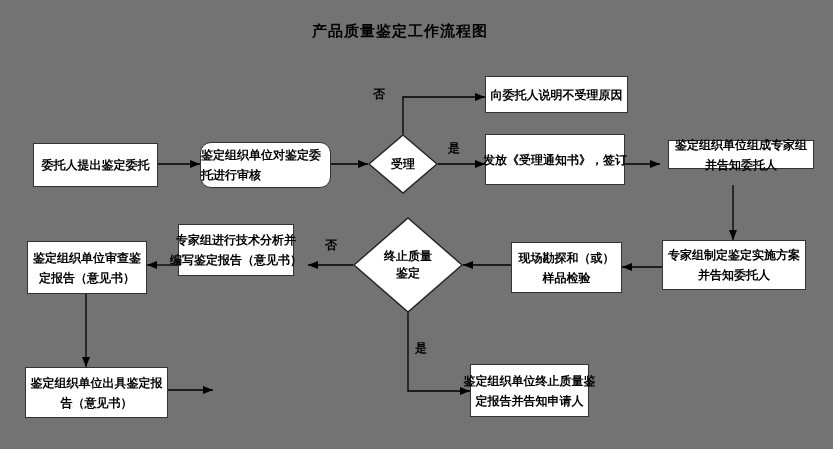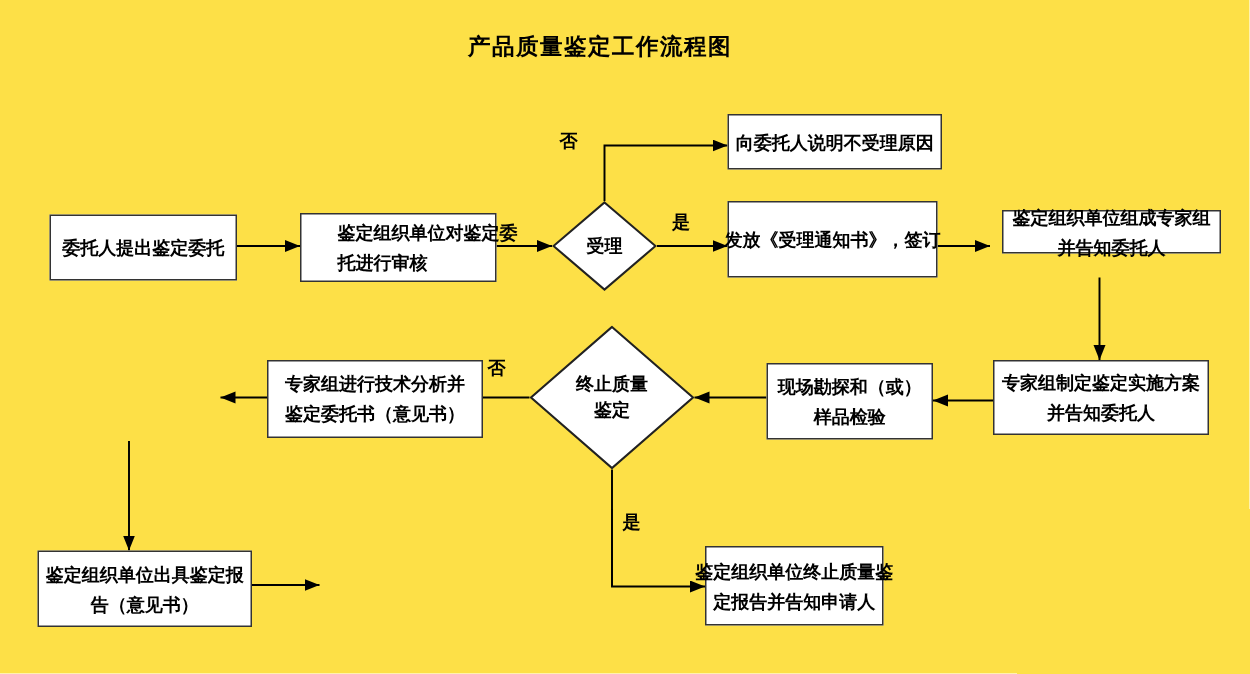--- a/index.html
+++ b/index.html
@@ -1,33 +1,33 @@
 <!DOCTYPE html>
 <html><head>
 <meta charset="utf-8">
 <style>
   html,body{margin:0;padding:0;background:#ffffff;}
   .canvas{
-    position:relative;width:833px;height:449px;background:#fde047;
+    position:relative;width:833px;height:449px;background:#737373;
     font-family:"DejaVu Sans","Liberation Sans",sans-serif;color:#000;
     overflow:hidden;
   }
   .title{
     position:absolute;top:22px;left:0;width:800px;text-align:center;
     font-size:15px;font-weight:bold;letter-spacing:1px;
   }
   .connector-layer{position:absolute;left:0;top:0;width:833px;height:449px;}
   .box{
     position:absolute;border:1.4px solid #333333;background:#ffffff;
     display:flex;flex-direction:column;justify-content:center;align-items:center;
     font-size:12px;font-weight:bold;line-height:20px;text-align:left;
     box-sizing:border-box;
   }
   .box span{display:block;white-space:nowrap;}
-  .box.align-left{align-items:flex-start;text-align:left;padding-left:24px;}
+  .box.align-left{align-items:flex-start;text-align:left;padding-left:0;border-radius:11px;}
   .diamond{position:absolute;}
   .diamond .dshape{position:absolute;left:0;top:0;width:100%;height:100%;}
   .diamond .dshape polygon{fill:#ffffff;stroke:#222222;stroke-width:1.4;}
   .diamond .dtext{
     position:absolute;left:0;top:0;width:100%;height:100%;
     display:flex;flex-direction:column;justify-content:center;align-items:center;
     font-size:12px;font-weight:bold;line-height:17px;text-align:left;
   }
   .elabel{position:absolute;font-size:12px;font-weight:bold;line-height:14px;}
 </style>
@@ -105,25 +105,29 @@
   <div class="diamond" style="left:353px;top:217px;width:110px;height:96px">
     <svg class="dshape" viewBox="0 0 110 96" preserveAspectRatio="none">
       <polygon points="55,1 109,48 55,95 1,48"></polygon>
     </svg>
     <div class="dtext">
       <span>终止质量</span>
       <span>鉴定</span>
     </div>
   </div>
 
-  <div class="box" style="left:178px;top:240px;width:144px;height:52px">
+  <div class="box" style="left:178px;top:224px;width:116px;height:52px">
     <span>专家组进行技术分析并</span>
-    <span>鉴定委托书（意见书）</span>
+    <span>编写鉴定报告（意见书）</span>
   </div>
 
+  <div class="box" style="left:27px;top:241px;width:120px;height:53px">
+    <span>鉴定组织单位审查鉴</span>
+    <span>定报告（意见书）</span>
+  </div>
 
   <div class="box" style="left:25px;top:367px;width:143px;height:51px">
     <span>鉴定组织单位出具鉴定报</span>
     <span>告（意见书）</span>
   </div>
 
 
   <div class="box" style="left:470px;top:364px;width:119px;height:53px">
     <span>鉴定组织单位终止质量鉴</span>
     <span>定报告并告知申请人</span>

